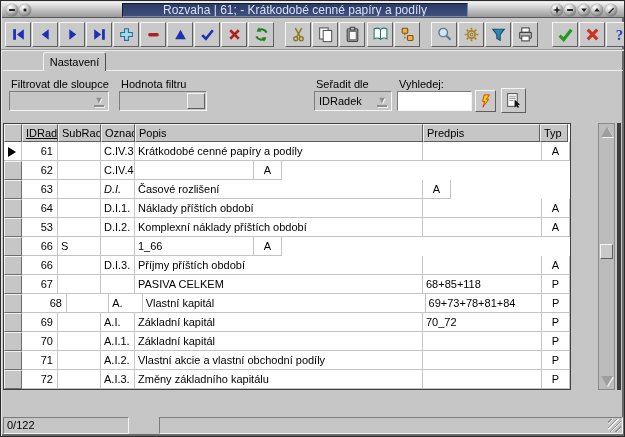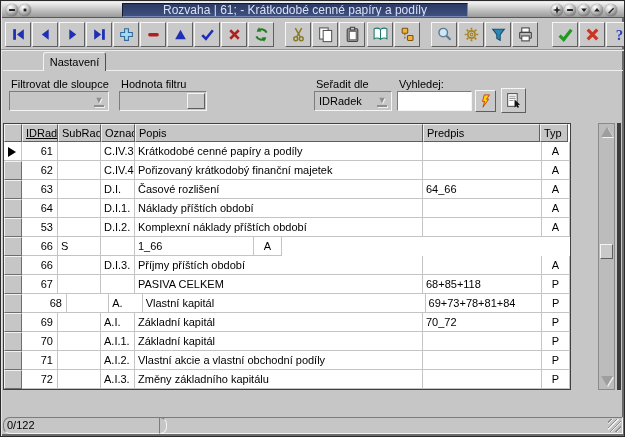--- a/index.html
+++ b/index.html
@@ -86,22 +86,22 @@
   .vsb .sarrow { position:absolute; left:2px; width:11px; height:0; border-left:6px solid transparent;
                  border-right:6px solid transparent; }
   .vsb .up { top:3px; border-bottom:10px solid #9e9e9e; filter:drop-shadow(1px 1px 0 #f2f2f2); }
   .vsb .down { bottom:3px; border-top:10px solid #9e9e9e; filter:drop-shadow(1px 1px 0 #f2f2f2); }
   .vsb .thumb { position:absolute; left:1px; top:120px; width:13px; height:15px; background:#c9c9c9;
                 border-top:1px solid #f4f4f4; border-left:1px solid #f4f4f4;
                 border-right:1px solid #5e5e5e; border-bottom:1px solid #5e5e5e; }
   .dark-strip { position:absolute; left:616px; top:122px; width:4px; height:267px; background:#3c3c3c; }
 
   
-  .status-left { position:absolute; left:2px; top:416px; width:164px; height:17px;
-                 padding-left:3px; line-height:15px;border-radius:7px; }
+  .status-left { position:absolute; left:2px; top:416px; width:126px; height:17px;
+                 padding-left:3px; line-height:15px; }
   .status-main { position:absolute; left:158px; top:416px; width:464px; height:17px; }
   .grip { position:absolute; right:1px; bottom:1px; width:13px; height:13px;
           background:repeating-linear-gradient(135deg, transparent 0 2px, #8c8c8c 2px 3px, #f0f0f0 3px 4px); }
 </style>
 </head>
 <body>
 
 <div class="window">
 
   <div class="titlebar">
@@ -342,31 +342,29 @@
         <div class="cell" style="width: 34px;">C.IV.3.</div>
         <div class="cell" style="width: 288px;">Krátkodobé cenné papíry a podíly</div>
         <div class="cell" style="width: 119px;"></div>
         <div class="cell ctr" style="width: 28px;">A</div>
       </div>
       <div class="grow">
         <div class="ind" style="width: 18px;"></div>
         <div class="cell num" style="width: 36px;">62</div>
         <div class="cell" style="width: 43px;"></div>
         <div class="cell" style="width: 34px;">C.IV.4.</div>
-        <div class="cell" style="width: 288px;">Pořizovaný krátkodobý finanční majetek</div>
         <div class="cell" style="width: 119px;"></div>
         <div class="cell ctr" style="width: 28px;">A</div>
       </div>
       <div class="grow">
         <div class="ind" style="width: 18px;"></div>
         <div class="cell num" style="width: 36px;">63</div>
         <div class="cell" style="width: 43px;"></div>
-        <div class="cell" style="width: 34px;">D.I.</div>
+        <div class="cell" style="width: 34px; font-style: italic;">D.I.</div>
         <div class="cell" style="width: 288px;">Časové rozlišení</div>
-        <div class="cell" style="width: 119px;">64_66</div>
         <div class="cell ctr" style="width: 28px;">A</div>
       </div>
       <div class="grow">
         <div class="ind" style="width: 18px;"></div>
         <div class="cell num" style="width: 36px;">64</div>
         <div class="cell" style="width: 43px;"></div>
         <div class="cell" style="width: 34px;">D.I.1.</div>
         <div class="cell" style="width: 288px;">Náklady příštích období</div>
         <div class="cell" style="width: 119px;"></div>
         <div class="cell ctr" style="width: 28px;">A</div>

